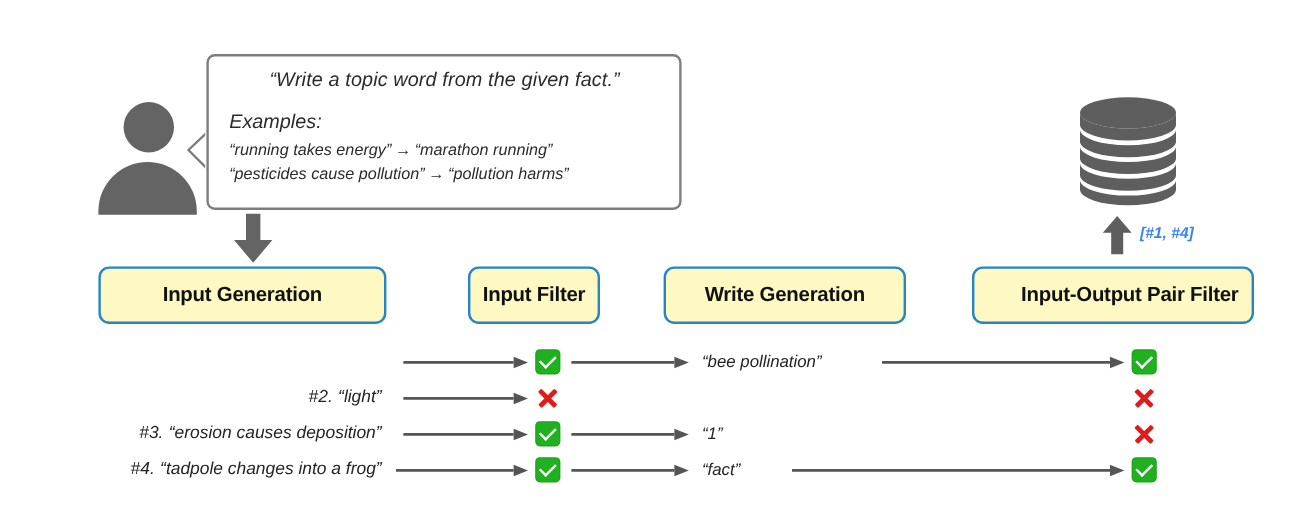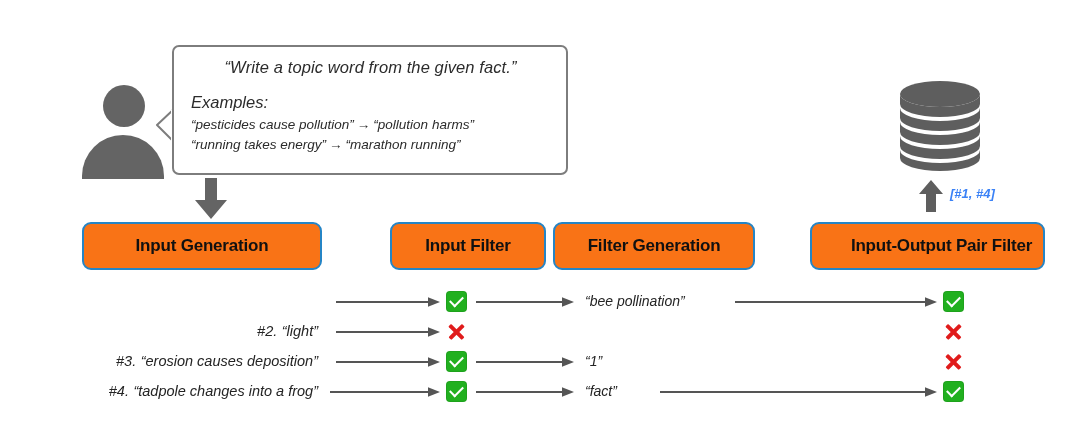--- a/index.html
+++ b/index.html
@@ -54,30 +54,30 @@
   .database{position:absolute;left:898px;top:80px;width:84px;height:92px;}
   .up-arrow{position:absolute;left:918px;top:180px;width:26px;height:32px;}
   .db-label{
     position:absolute;left:950px;top:186px;font-style:italic;font-size:13px;
     color:#3b82f6;white-space:nowrap;font-weight:bold;
   }
 
   
   .stage-box{
     position:absolute;top:222px;height:48px;
-    border:2.5px solid #2585c6;border-radius:9px;background:#f97316;
+    border:2.5px solid #2585c6;border-radius:9px;background:#fef9c3;
     display:flex;align-items:center;justify-content:center;
     box-sizing:border-box;
   }
   .stage-box span{
     font-weight:bold;font-size:17px;color:#111;white-space:nowrap;
     letter-spacing:-.2px;
   }
   #box0{left:82px;width:240px;}
-  #box1{left:390px;width:156px;}
+  #box1{left:390px;width:110px;}
   #box2{left:553px;width:202px;}
   #box3{left:810px;width:235px;padding-left:28px;}
 
   
   .row{position:absolute;left:0;width:1080px;height:26px;}
   #row0{top:289px;}
   #row1{top:319px;}
   #row2{top:349px;padding-left:24px;}
   #row3{top:379px;}
   .inp-wrap{
@@ -130,24 +130,24 @@
       <path d="M21 1 L4 17 L21 34" fill="#ffffff" stroke="#7d7d7d" stroke-width="2" stroke-linejoin="round" stroke-linecap="round"></path>
       <rect x="18" y="2" width="5" height="32" fill="#ffffff"></rect>
     </svg>
   </div>
 
   <div class="bubble">
     <div class="bubble-inner">
       <div class="b-line1">“Write a topic word from the given fact.”</div>
       <div class="b-ex">Examples:</div>
       <div class="b-small">
-        <span>“pesticides cause pollution”</span><span class="arr">→</span><span>“pollution harms”</span>
+        <span>“running takes energy”</span><span class="arr">→</span><span>“marathon running”</span>
       </div>
       <div class="b-small">
-        <span>“running takes energy”</span><span class="arr">→</span><span>“marathon running”</span>
+        <span>“pesticides cause pollution”</span><span class="arr">→</span><span>“pollution harms”</span>
       </div>
     </div>
   </div>
 
   <div class="down-arrow">
     <svg width="34" height="42" viewBox="0 0 34 42">
       <path d="M11 0 H23 V22 H33 L17 41 L1 22 H11 Z" fill="#646464"></path>
     </svg>
   </div>
 
@@ -171,21 +171,21 @@
   </div>
   <div class="db-label">[#1, #4]</div>
 
   <div class="stage-box" id="box0">
     <span>Input Generation</span>
   </div>
   <div class="stage-box" id="box1">
     <span>Input Filter</span>
   </div>
   <div class="stage-box" id="box2">
-    <span>Filter Generation</span>
+    <span>Write Generation</span>
   </div>
   <div class="stage-box" id="box3">
     <span>Input-Output Pair Filter</span>
   </div>
 
   <div class="row" id="row0">
     <div class="conn" style="left:336px;width:106px;">
       <svg width="106" height="12" viewBox="0 0 106 12">
           <path d="M0 6 H92" stroke="#555" stroke-width="2.2"></path>
           <path d="M92 1.2 L104 6 L92 10.8 Z" fill="#555"></path>

